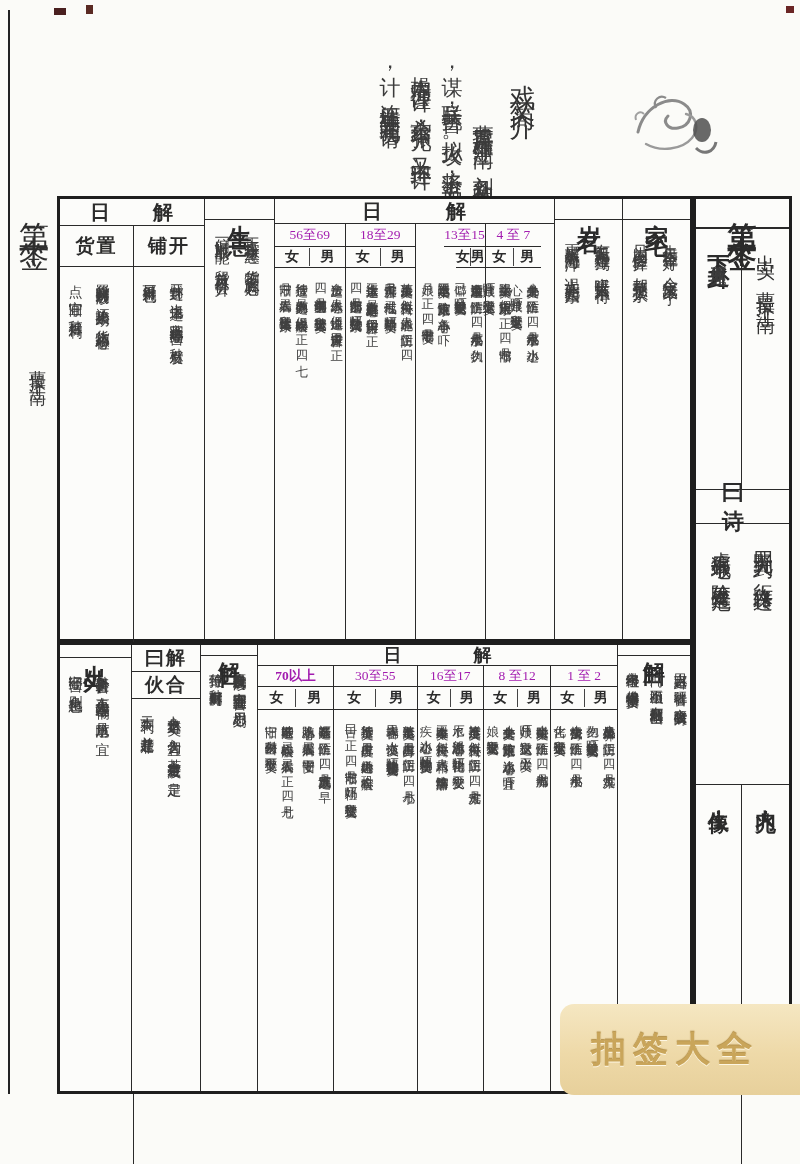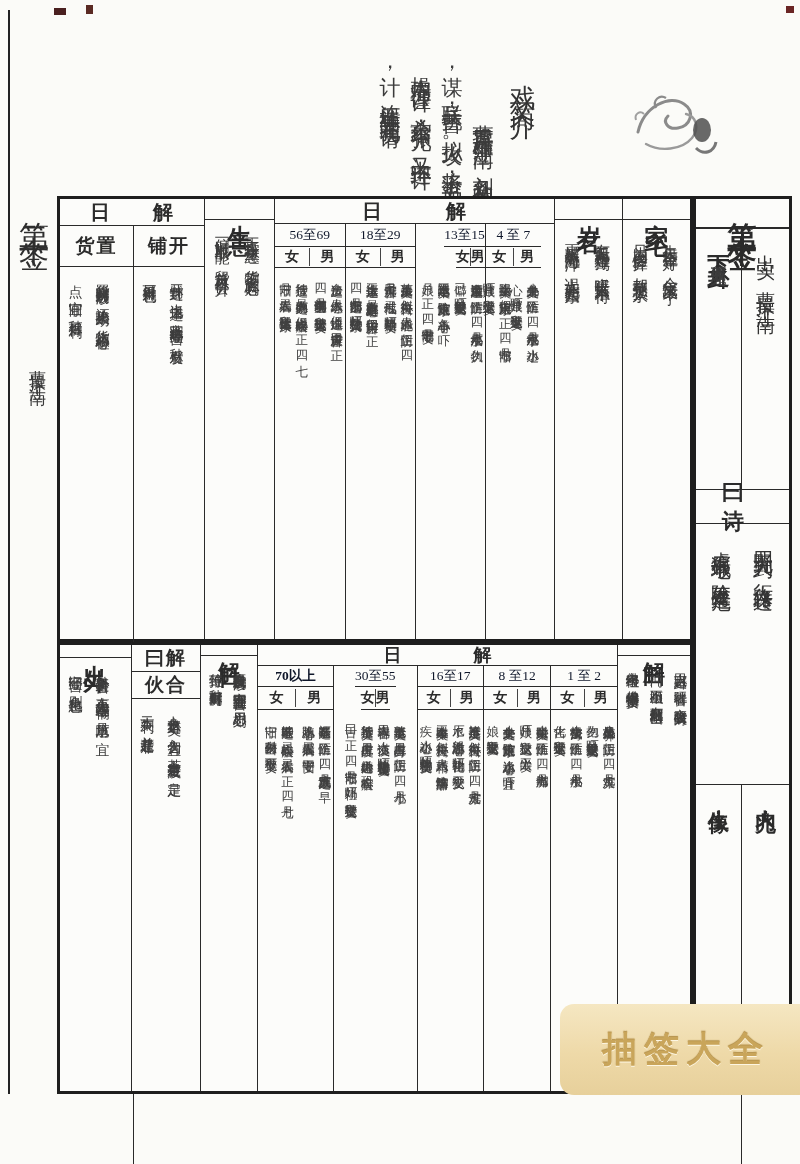--- a/index.html
+++ b/index.html
@@ -12,21 +12,21 @@
   .bold{font-weight:bold;color:#2b2b2b;}
   
   .tbl{border:3px solid #1e1e1e;display:flex;flex-direction:row;background:#fcfcfa;}
   .col{display:flex;flex-direction:column;box-sizing:border-box;}
   .bl{border-left:1.6px solid #2a2a2a;}
   .bb{border-bottom:1.6px solid #2a2a2a;}
   .hdr-tall{height:66px;}
   .cellv{flex:1;padding:6px 2px 4px 2px;}
   .cellv .v{height:100%;}
   .cell-txt{font-size:14px;line-height:27px;letter-spacing:1px;color:#3d3d3d;}
-  .age-range{height:22px;font-size:13.5px;color:#0f172a;}
+  .age-range{height:22px;font-size:13.5px;color:#a21caf;}
   .mf-row{height:20px;font-size:14px;}
   .mf-row span{flex:1;text-align:center;font-weight:bold;color:#2b2b2b;}
   .mf-row .male-lab{border-left:1px solid #444;}
   .mf-content{flex:1;display:flex;flex-direction:row;}
   .mf-content>div{width:50%;padding-top:5px;}
   .agecell{font-size:12.5px;line-height:16.4px;letter-spacing:0.5px;color:#404040;}
   .vhdr{font-size:24px;letter-spacing:7px;padding-top:6px;}
   .grouphdr{font-size:20px;letter-spacing:1px;}
   .scanmark{position:absolute;}
 </style>
@@ -237,21 +237,21 @@
               <span>女</span>
               <span class="male-lab">男</span>
             </div>
           <div class="mf-content">
             <div class="v pre agecell">坤造老运不旺 忌操心暗疾 忌看病人 正 四 七月
 守旧 夜时勿外出 交秋可卜平安</div>
             <div class="v pre agecell">福造老运不旺 惟防正 四 七月灾难跌地之厄 早
 晚上落小心 忌探看病人 守旧平安</div>
           </div>
         </div>
-        <div class="col bl" style="width:92px;align-items:center;">
+        <div class="col bl" style="width:92px;">
           <div class="hc bb age-range" style="height:20px;">30至55</div>
           <div class="hc bb mf-row" style="height:22px;">
               <span>女</span>
               <span class="male-lab">男</span>
             </div>
           <div class="mf-content">
             <div class="v pre agecell">坤造行运不美 白虎星占度 嫌心内迫什 恐有暗疾
 口舌 正 四 七月守旧 吓妈祖 交秋转运平安</div>
             <div class="v pre agecell">乾造老运不美 白虎星占身 但防正 四 七月小
 人祸非口舌 交人谨慎 吓妈祖化吉交秋转运平安</div>
@@ -307,18 +307,18 @@
           <div class="v pre" style="font-size:13.5px;line-height:24px;letter-spacing:0.5px;">吉宅人口之卦 旺者得喜 衰者破防失财
 冲门 祖山不顺 有利应把灶君祖山
 向佛祖奉经 求佛祖保佑合家平安</div>
         </div>
     </div>
   </div>
 
   <div class="abs" style="left:560px;top:1004px;width:240px;height:91px;z-index:6;border-radius:14px 0 0 14px;
               background:linear-gradient(180deg,#f5e7c2 0%,#eed9a8 55%,#e7d09b 100%);
               display:flex;align-items:center;">
-    <span style="margin-left:42px;font-size:35px;font-weight:bold;letter-spacing:7px;color:#c9a55a;
+    <span style="margin-left:31px;font-size:35px;font-weight:bold;letter-spacing:7px;color:#c9a55a;
                  text-shadow:0 1px 0 #fdf6e2, 0 -1px 1px #b3904a;">抽签大全</span>
   </div>
 
 
 </div>
 
 </body></html>

